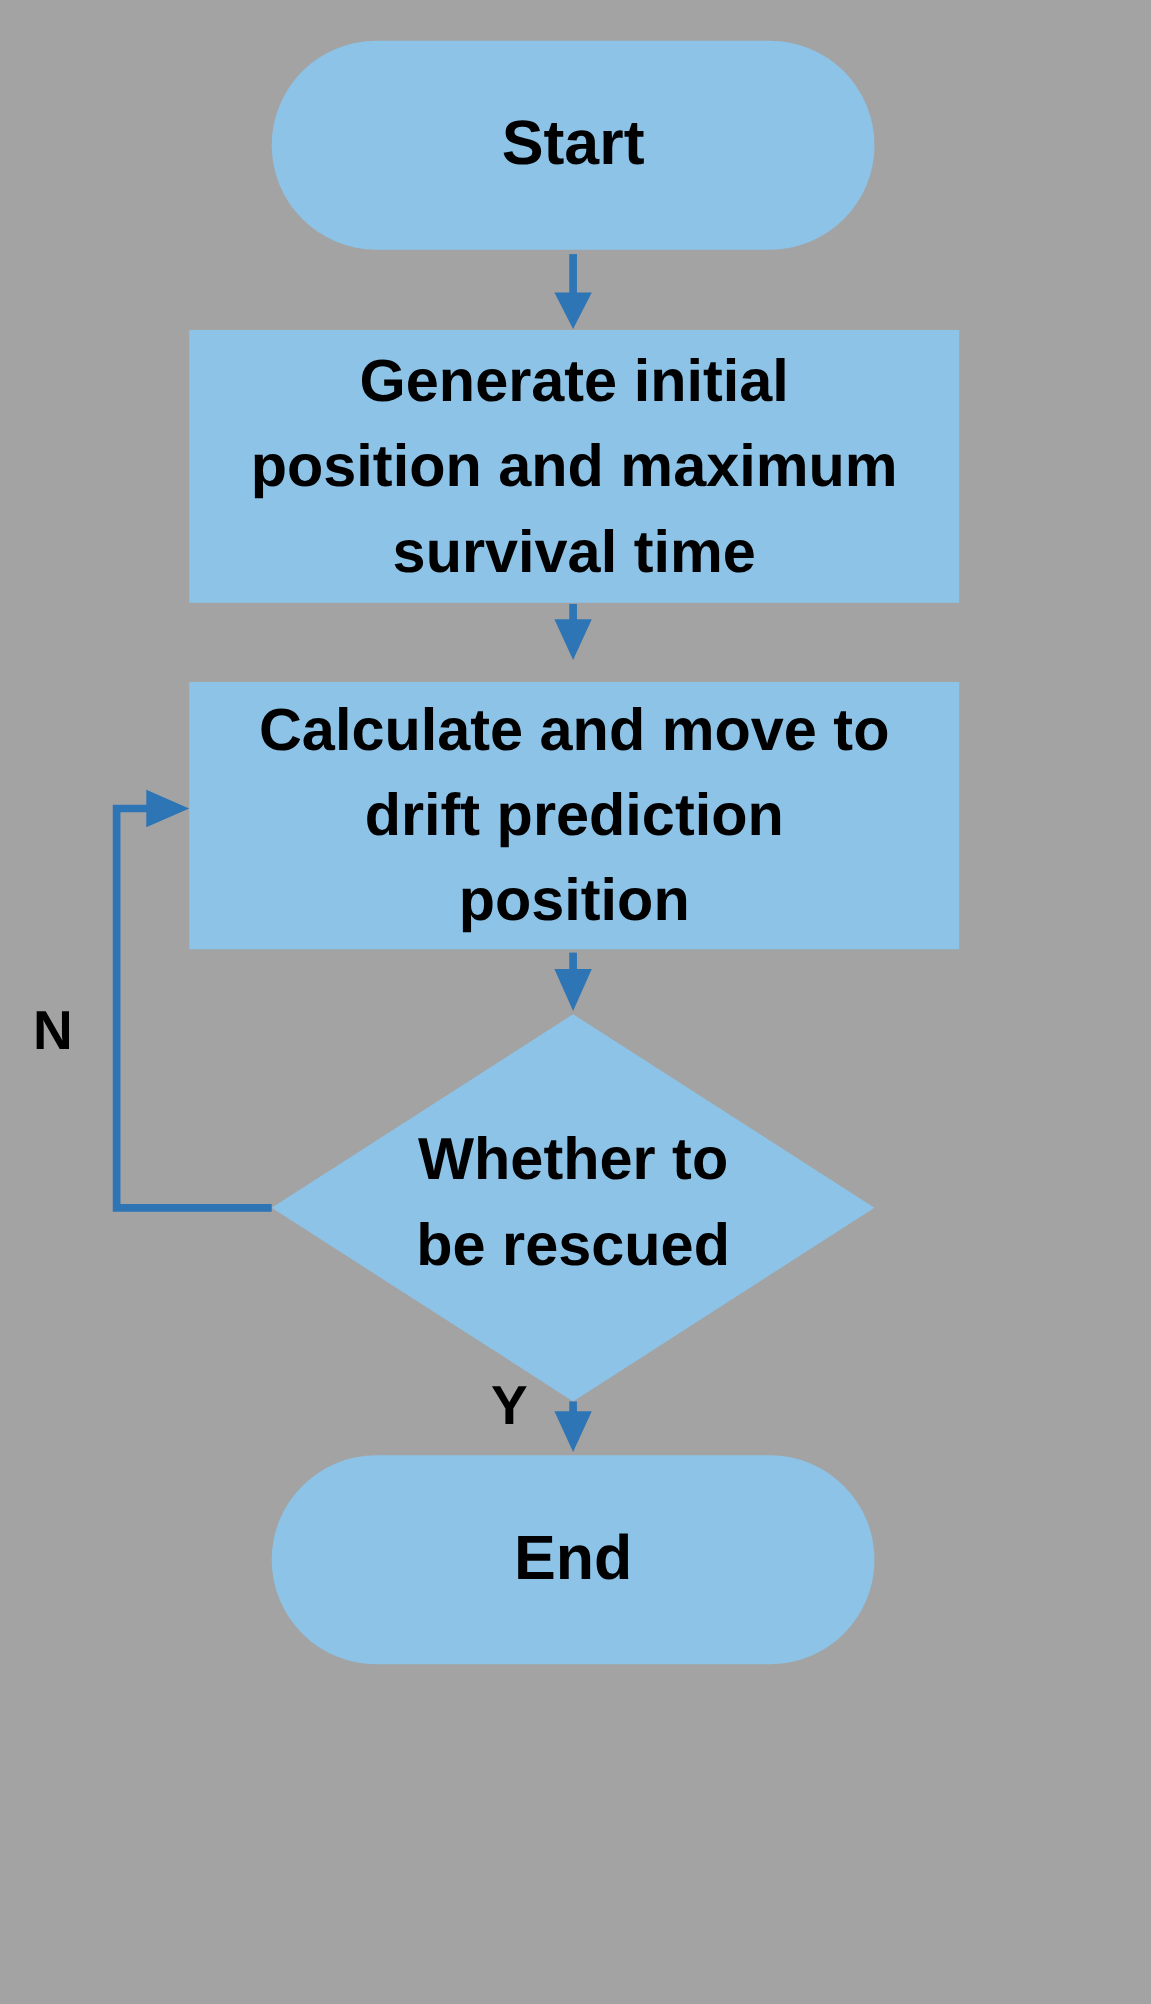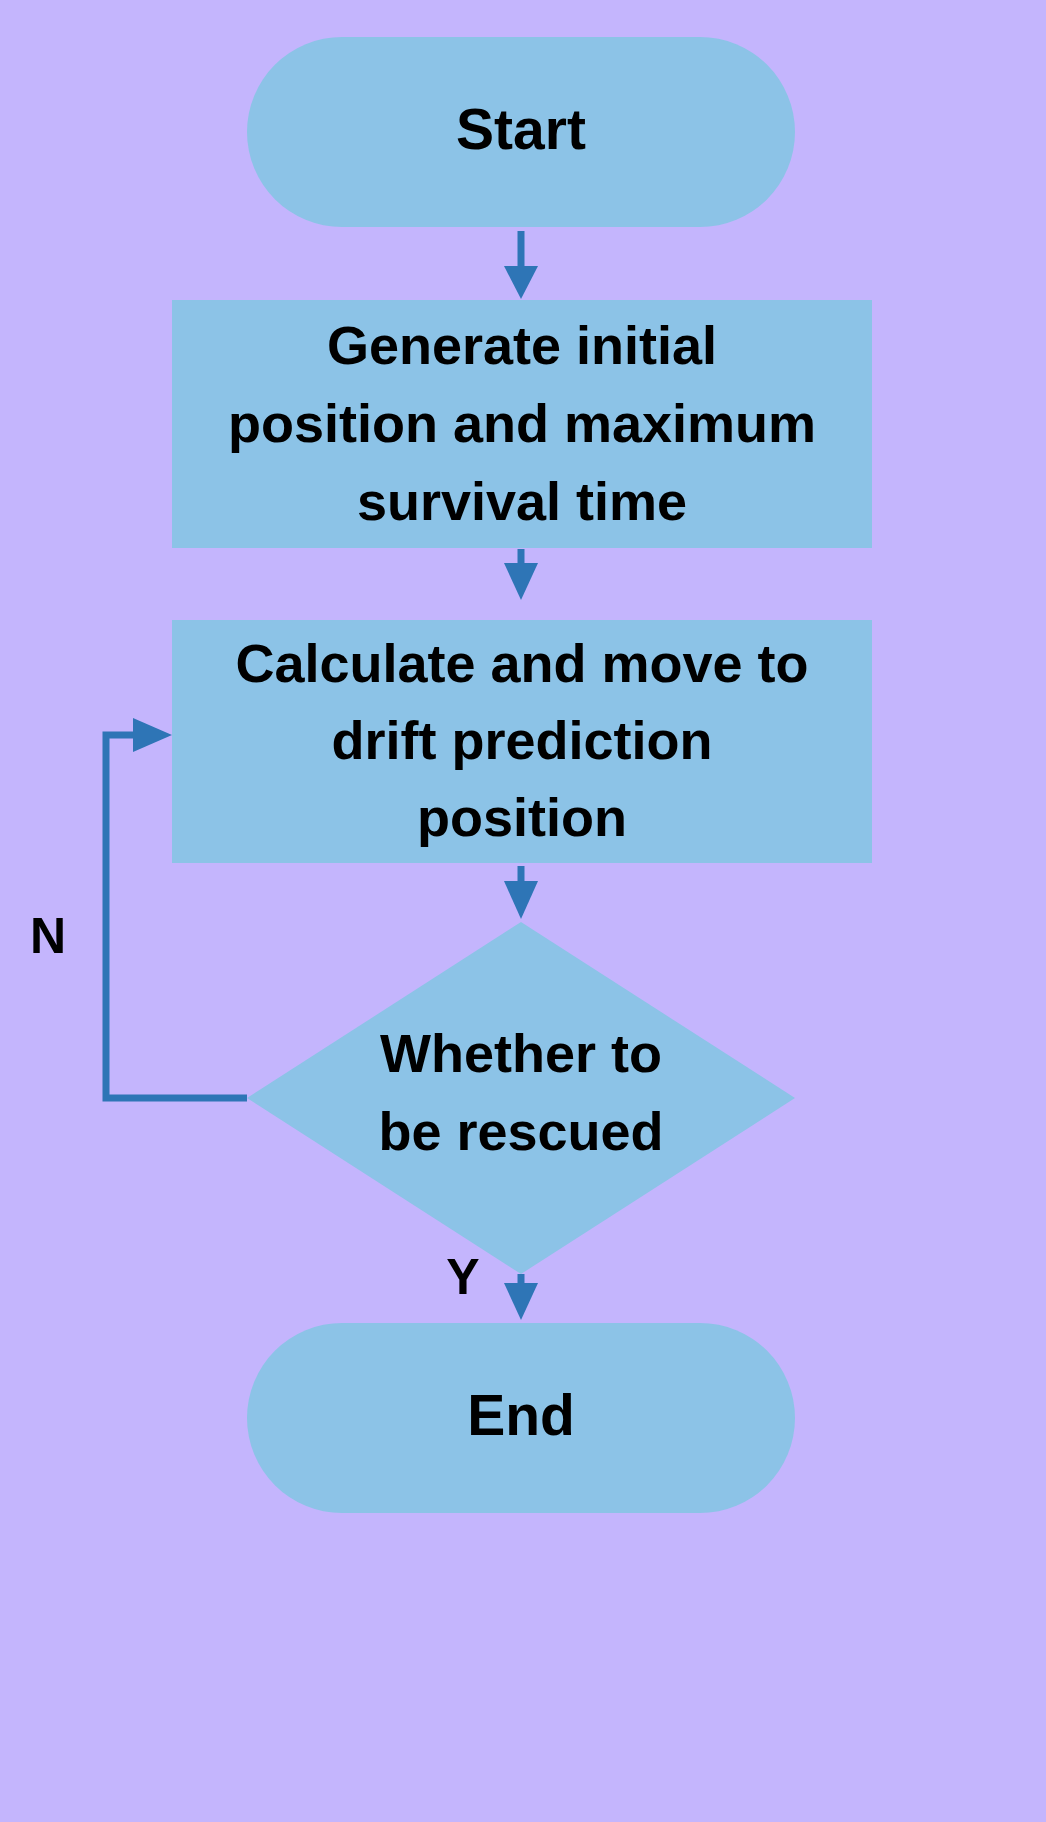--- a/index.html
+++ b/index.html
@@ -10,21 +10,21 @@
   body {
     width: 1046px;
     height: 1822px;
     overflow: hidden;
     font-family: "Liberation Sans", sans-serif;
   }
   #flowchart-root {
     position: relative;
     width: 1046px;
     height: 1822px;
-    background: #c4b5fd;
+    background: #a3a3a3;
   }
   svg.chart-surface {
     display: block;
     width: 1046px;
     height: 1822px;
   }
   .node-shape {
     fill: #8CC3E7;
     stroke: none;
   }

